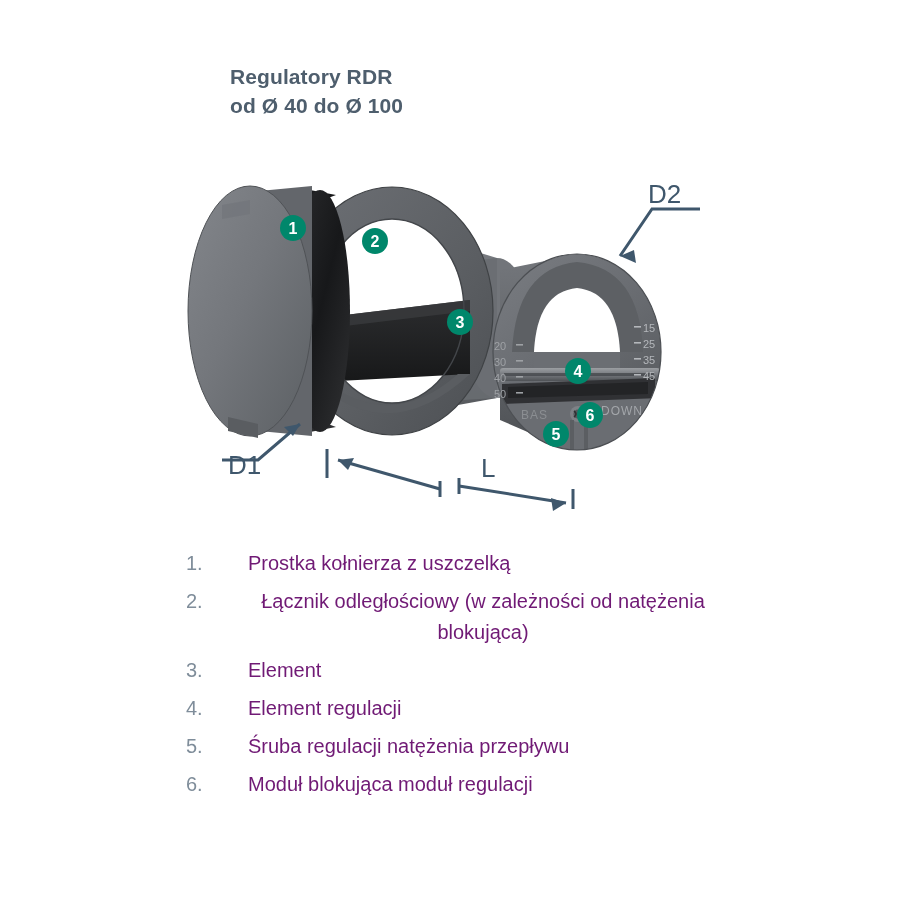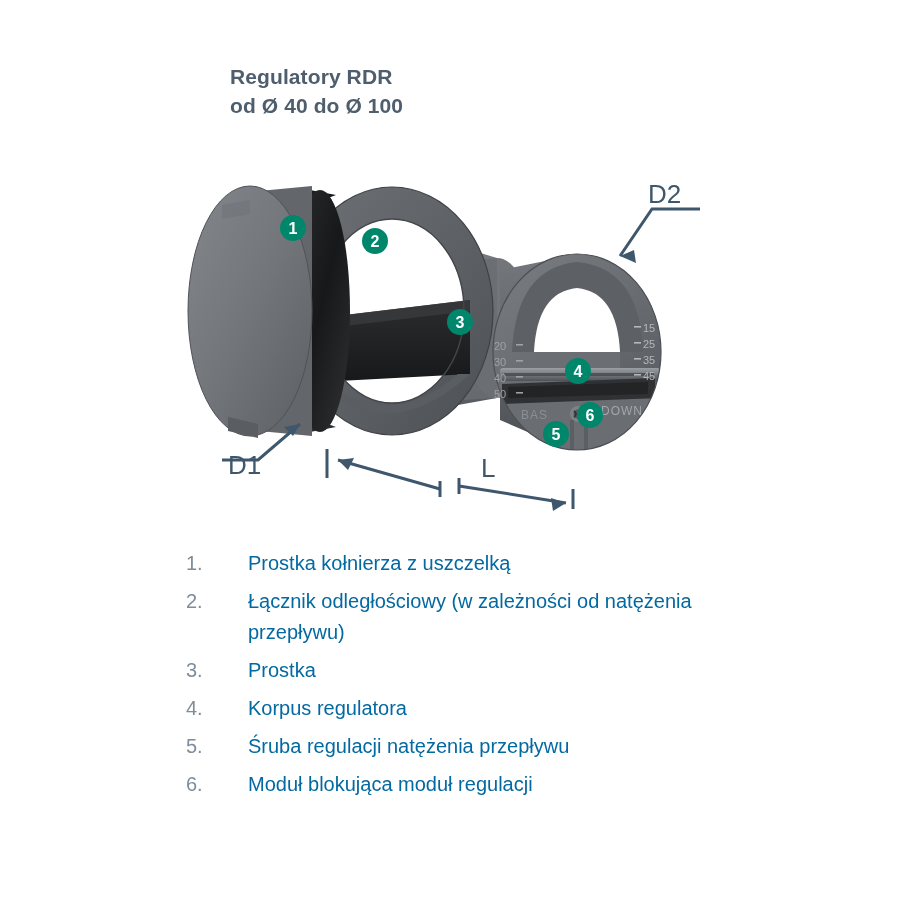--- a/index.html
+++ b/index.html
@@ -49,24 +49,25 @@
     margin-bottom: 7px;
   }
   .legend-num {
     width: 62px;
     flex: 0 0 62px;
     color: #7f8d9a;
     font-size: 20px;
     line-height: 31px;
   }
   .legend-text {
-    color: #0369a1;
+    color: #701a75;
     font-size: 20px;
     line-height: 31px;
     max-width: 470px;
+    text-align: center;
   }
 </style>
 </head>
 <body>
 
 <div id="page">
 
   <div id="title-block">
     <div>Regulatory RDR</div>
     <div>od Ø 40 do Ø 100</div>
@@ -297,29 +298,29 @@
     </g>
   </svg>
 
   <div id="legend">
     <div class="legend-row">
       <span class="legend-num">1.</span>
       <span class="legend-text">Prostka kołnierza z uszczelką</span>
     </div>
     <div class="legend-row">
       <span class="legend-num">2.</span>
-      <span class="legend-text">Łącznik odległościowy (w zależności od natężenia przepływu)</span>
+      <span class="legend-text">Łącznik odległościowy (w zależności od natężenia blokująca)</span>
     </div>
     <div class="legend-row">
       <span class="legend-num">3.</span>
-      <span class="legend-text">Prostka</span>
+      <span class="legend-text">Element</span>
     </div>
     <div class="legend-row">
       <span class="legend-num">4.</span>
-      <span class="legend-text">Korpus regulatora</span>
+      <span class="legend-text">Element regulacji</span>
     </div>
     <div class="legend-row">
       <span class="legend-num">5.</span>
       <span class="legend-text">Śruba regulacji natężenia przepływu</span>
     </div>
     <div class="legend-row">
       <span class="legend-num">6.</span>
       <span class="legend-text">Moduł blokująca moduł regulacji</span>
     </div>
   </div>

